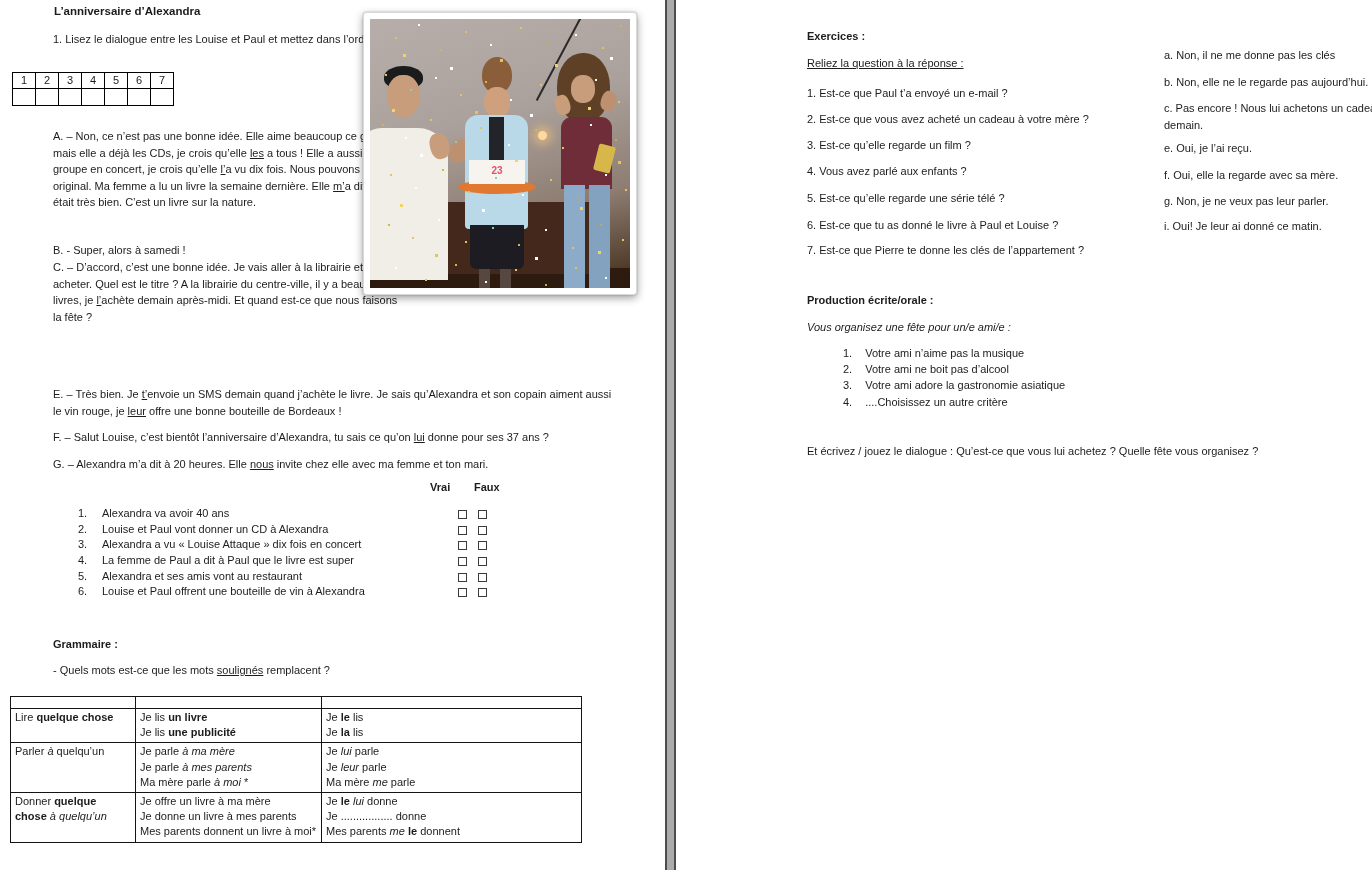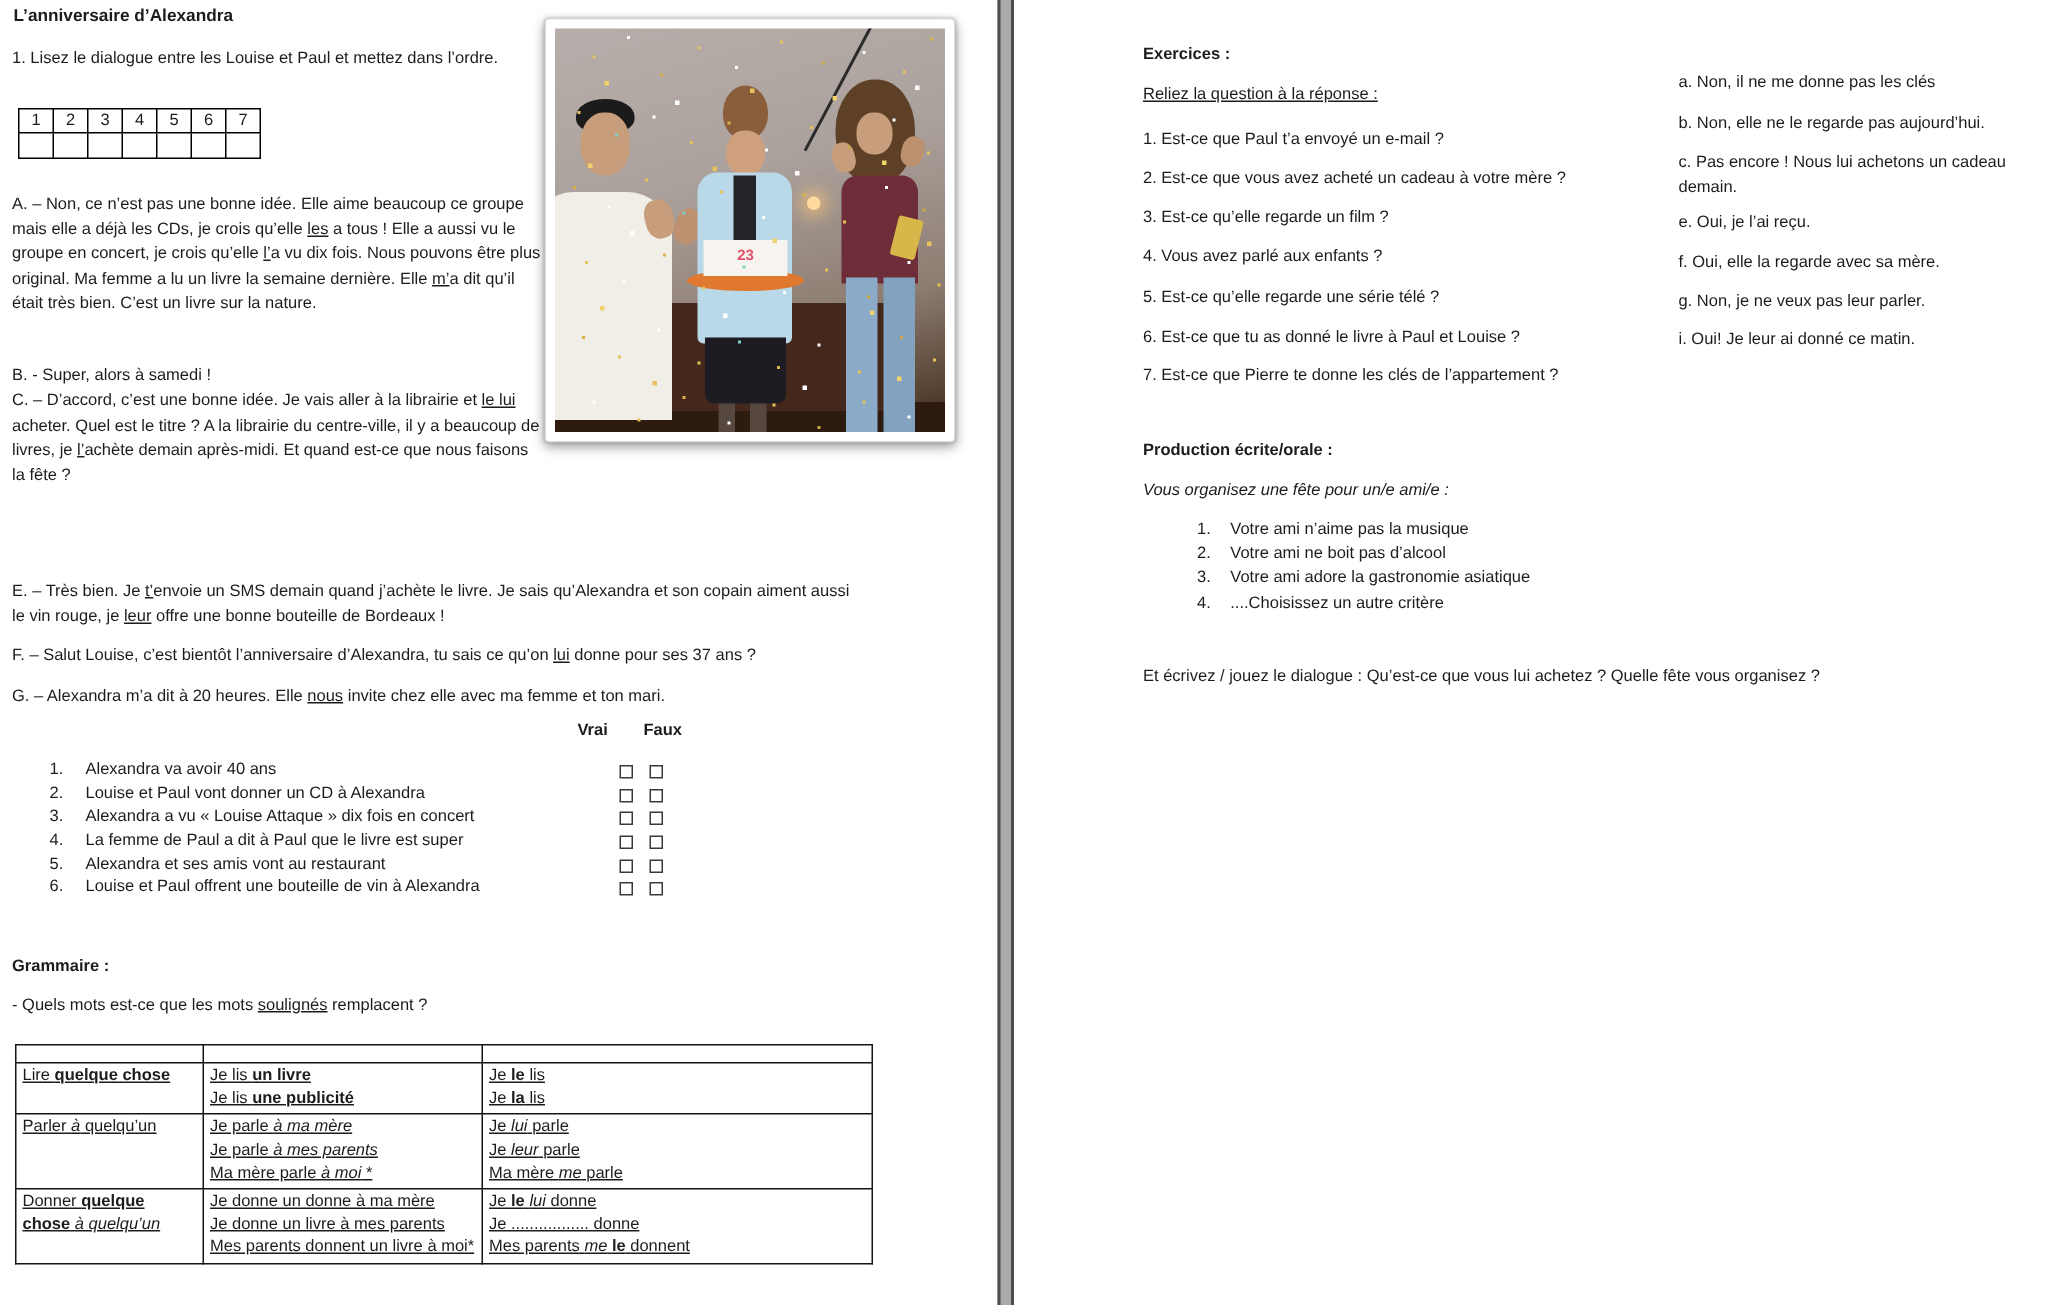--- a/index.html
+++ b/index.html
@@ -1,18 +1,18 @@
 <!DOCTYPE html>
 <html><head>
 <meta charset="utf-8">
 <style>
   html,body{margin:0;padding:0;background:#fff;}
   .screen{position:relative;width:1372px;height:870px;background:#ffffff;overflow:hidden;
           font-family:"Liberation Sans",sans-serif;font-size:11px;color:#1c1c1c;}
-  .abs{position:absolute;}
+  .abs{position:absolute;padding-left:45px;}
   .bold{font-weight:bold;}
   .para{line-height:16.5px;white-space:pre-wrap;}
   .nowrap{white-space:nowrap;}
   .underline{text-decoration:underline;}
   .italic{font-style:italic;}
 
   
   .page-divider{position:absolute;left:665px;top:0;width:7px;height:870px;
                 background:#ababab;border-left:2px solid #4c4c4c;border-right:2px solid #4c4c4c;}
 
@@ -216,21 +216,21 @@
         <span class="vf-num">6.</span>
         <span class="vf-text">Louise et Paul offrent une bouteille de vin à Alexandra</span>
         <span class="checkbox cb-vrai"></span>
         <span class="checkbox cb-faux"></span>
       </div>
     </div>
 
     <div class="abs bold" style="left:8px;top:638px;">Grammaire :</div>
     <div class="abs" style="left:8px;top:664px;">- Quels mots est-ce que les mots <u>soulignés</u> remplacent ?</div>
 
-    <table class="gram-table abs" style="left:10px;top:696px;text-decoration:underline;">
+    <table class="gram-table abs" style="left:10px;top:696px;">
       <colgroup>
           <col style="width:125px">
           <col style="width:186px">
           <col style="width:260px">
         </colgroup>
       <tbody>
           <tr class="hdr">
         <td></td>
         <td></td>
         <td></td>
@@ -261,21 +261,21 @@
           <div class="gram-line">Je <i>lui</i> parle</div>
           <div class="gram-line">Je <i>leur</i> parle</div>
           <div class="gram-line">Ma mère <i>me</i> parle</div>
         </td>
       </tr>
       <tr>
         <td>
               <div style="line-height:15.2px;">Donner <b>quelque chose</b> <i>à quelqu’un</i></div>
             </td>
         <td>
-          <div class="gram-line">Je donne un donne à ma mère</div>
+          <div class="gram-line">Je offre un livre à ma mère</div>
           <div class="gram-line">Je donne un livre à mes parents</div>
           <div class="gram-line">Mes parents donnent un livre à moi*</div>
         </td>
         <td>
           <div class="gram-line">Je <b>le</b> <i>lui</i> donne</div>
           <div class="gram-line">Je ................. donne</div>
           <div class="gram-line">Mes parents <i>me</i> <b>le</b> donnent</div>
         </td>
       </tr>
     </tbody>

